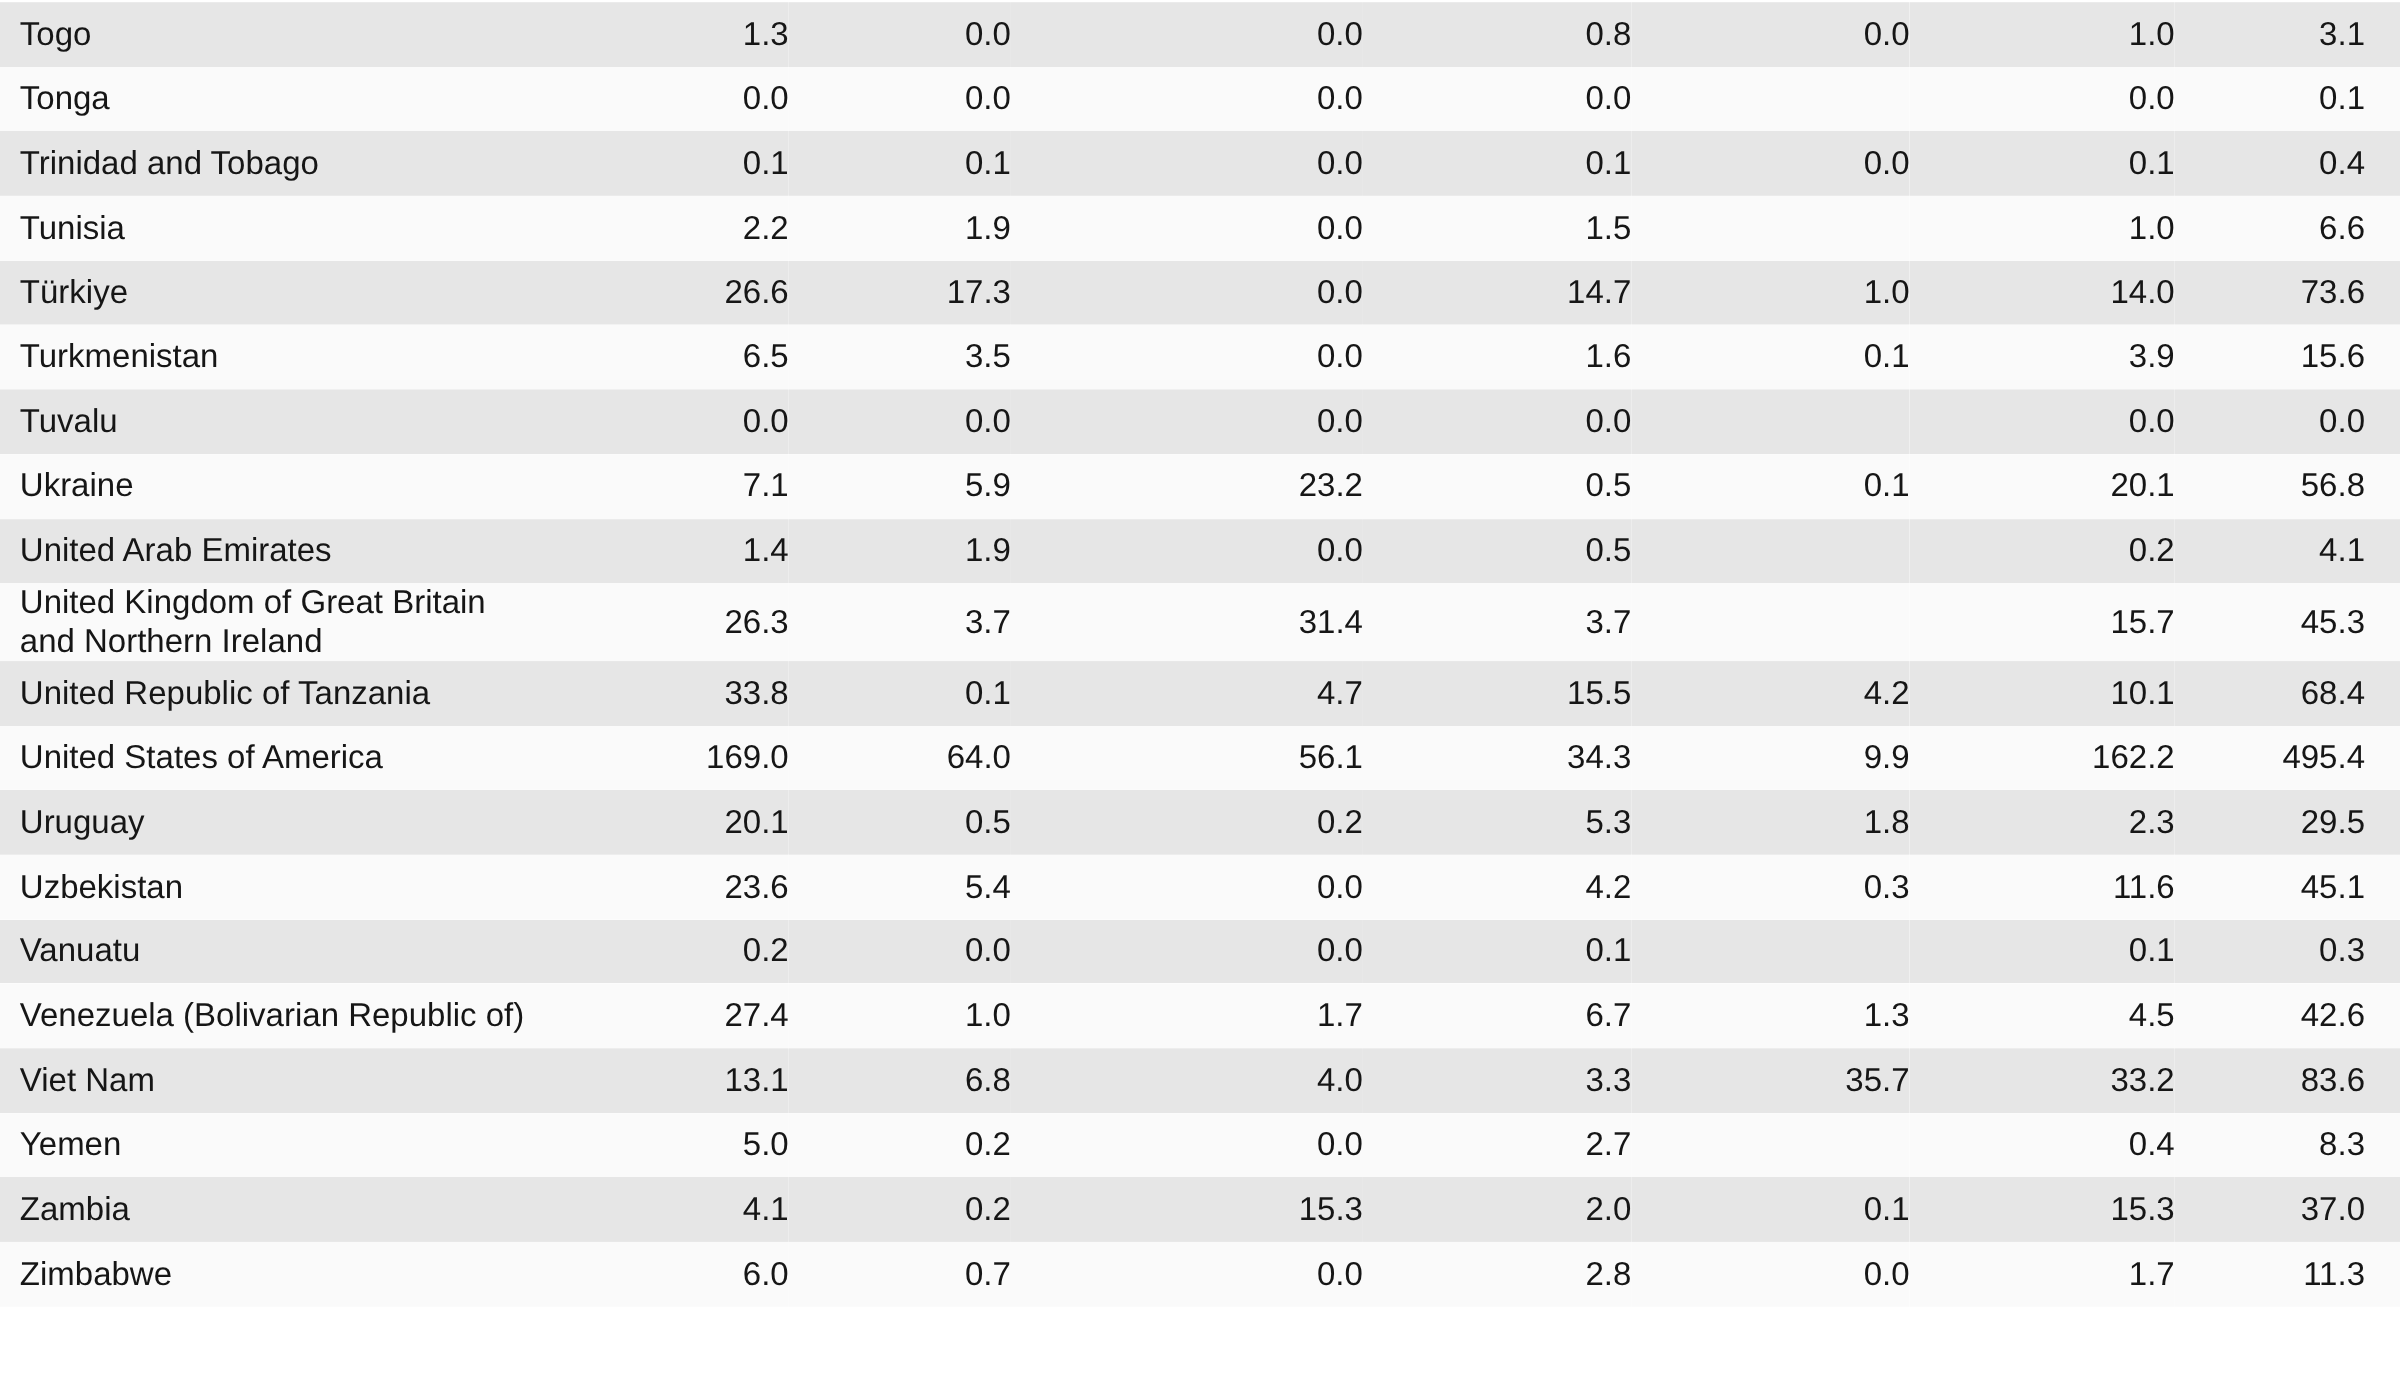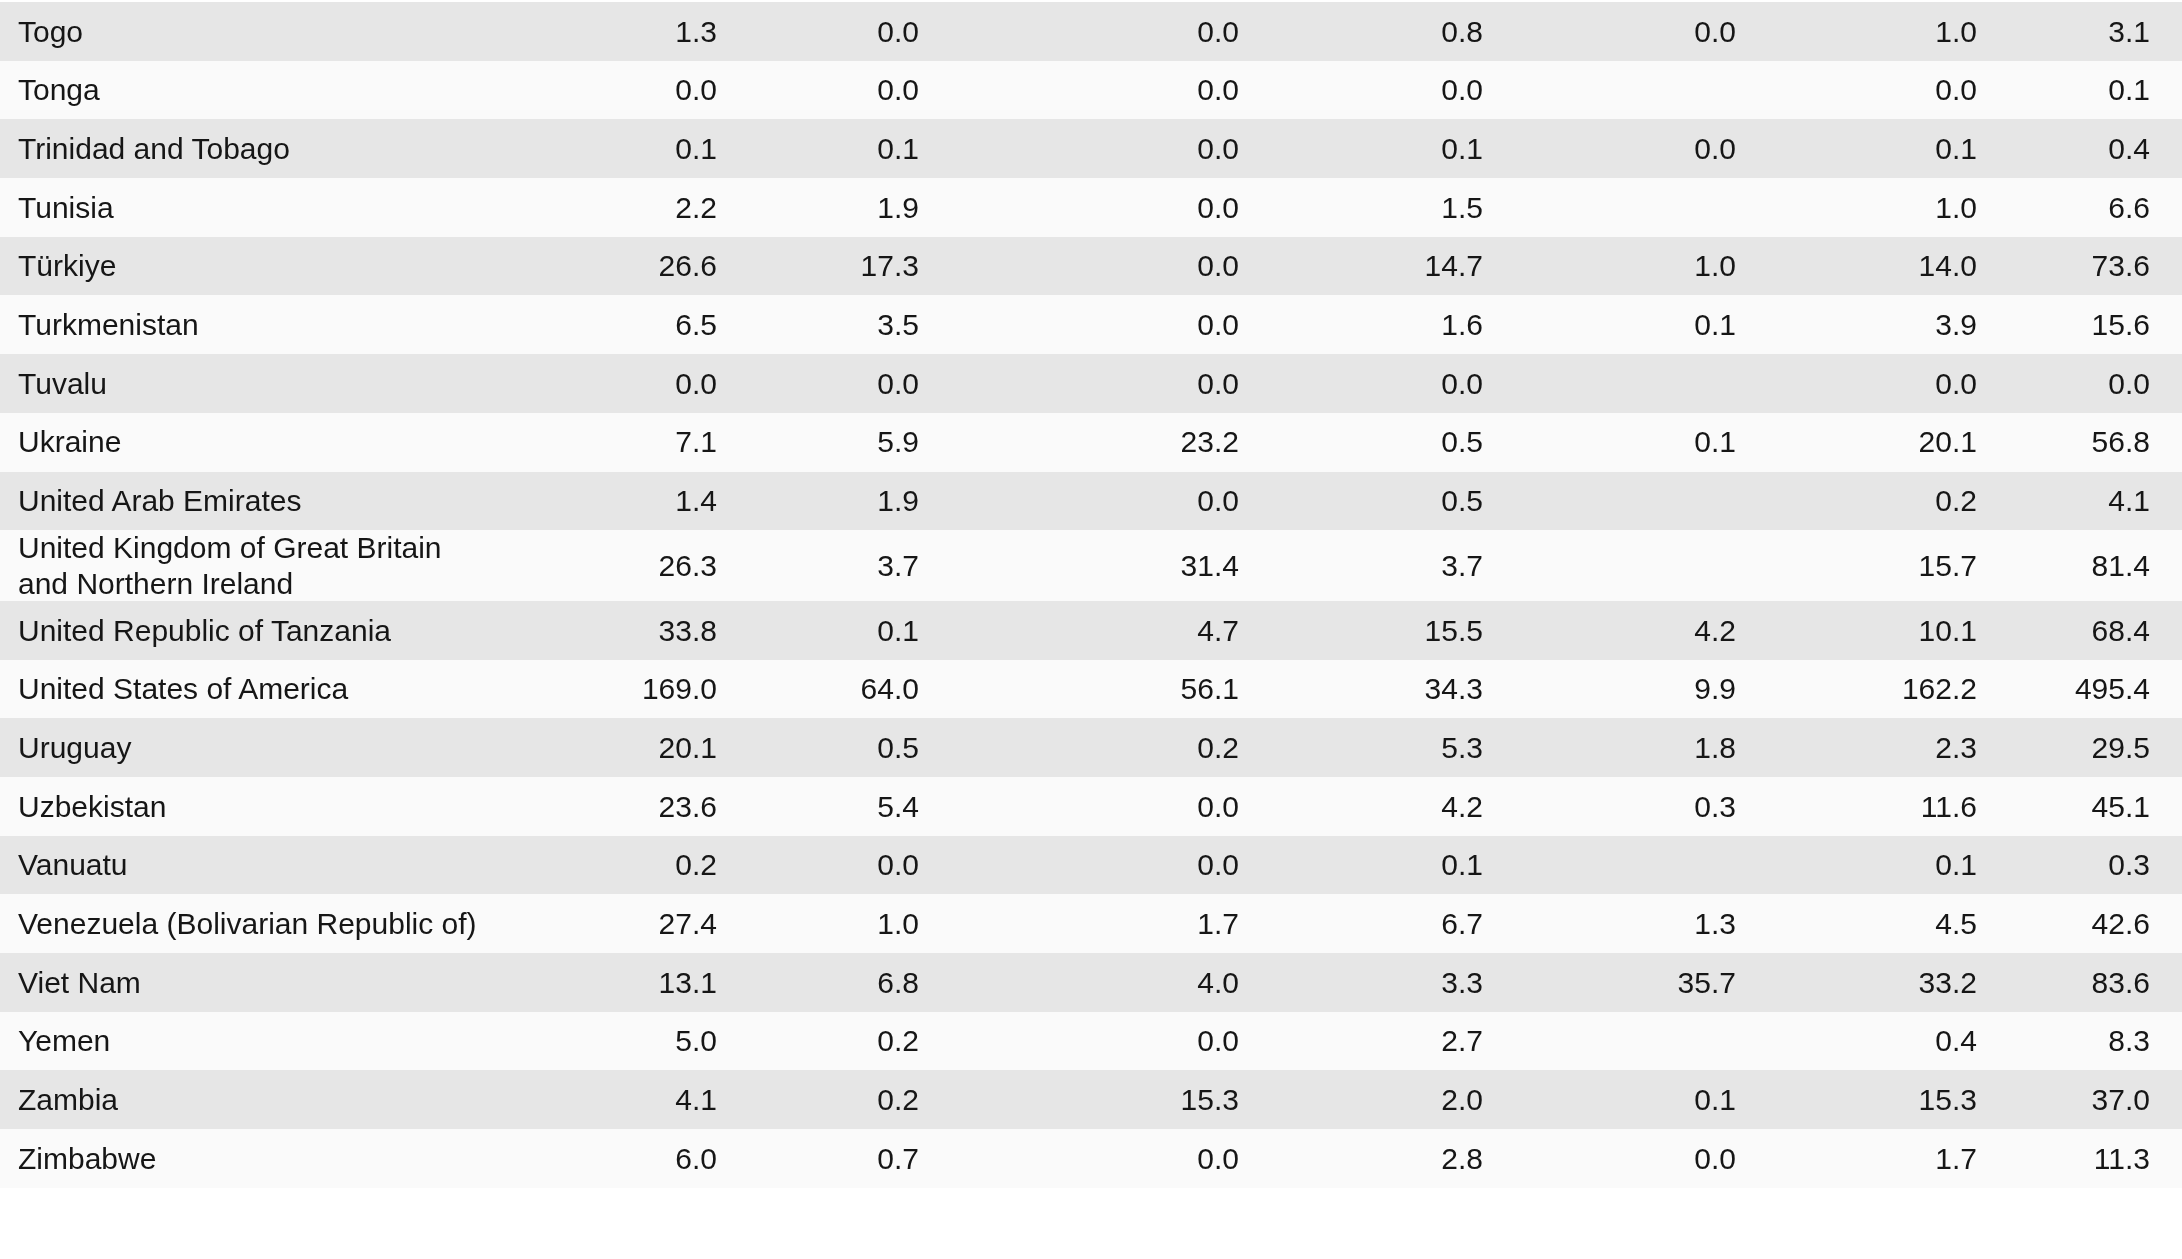--- a/index.html
+++ b/index.html
@@ -168,21 +168,21 @@
 
   <tr class="row">
     <td class="country">United Kingdom of Great Britain
 and Northern Ireland</td>
     <td class="num">26.3</td>
     <td class="num">3.7</td>
     <td class="num">31.4</td>
     <td class="num">3.7</td>
     <td class="num"></td>
     <td class="num">15.7</td>
-    <td class="num last">81.4</td>
+    <td class="num last">45.3</td>
   </tr>
 
   <tr class="row">
     <td class="country">United Republic of Tanzania</td>
     <td class="num">33.8</td>
     <td class="num">0.1</td>
     <td class="num">4.7</td>
     <td class="num">15.5</td>
     <td class="num">4.2</td>
     <td class="num">10.1</td>

